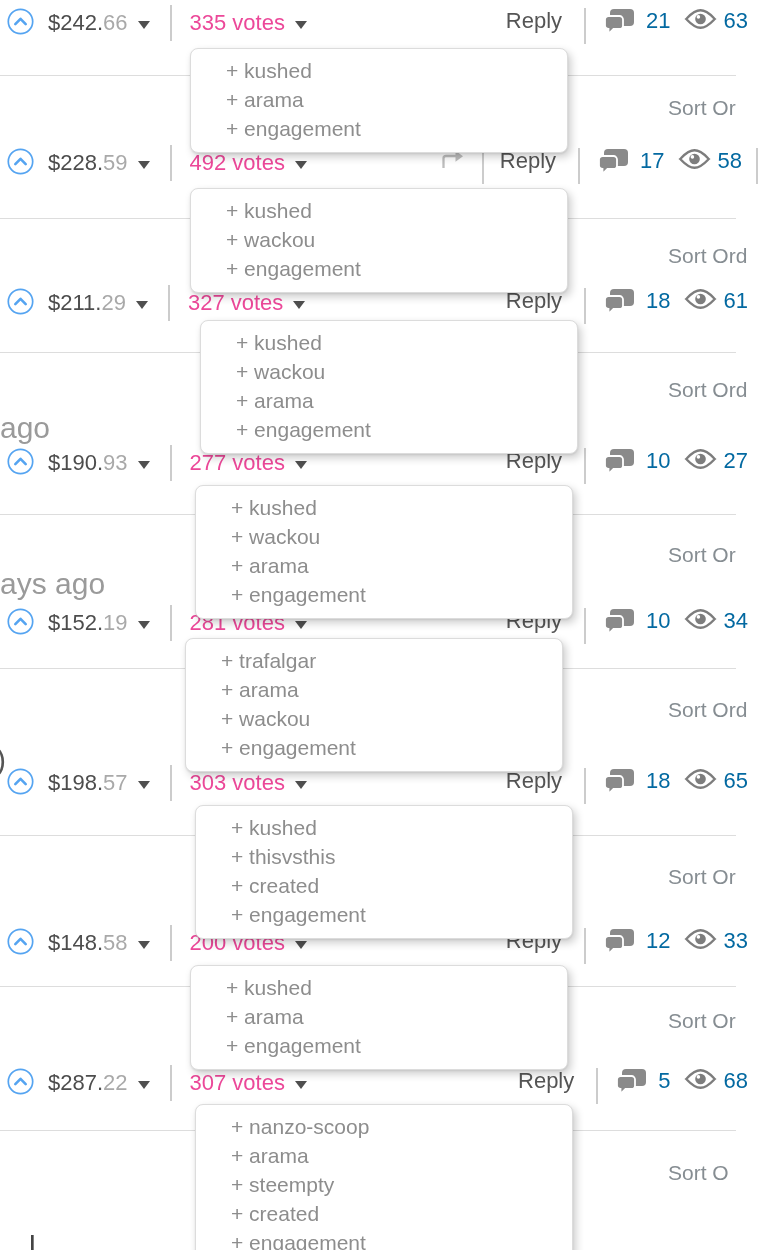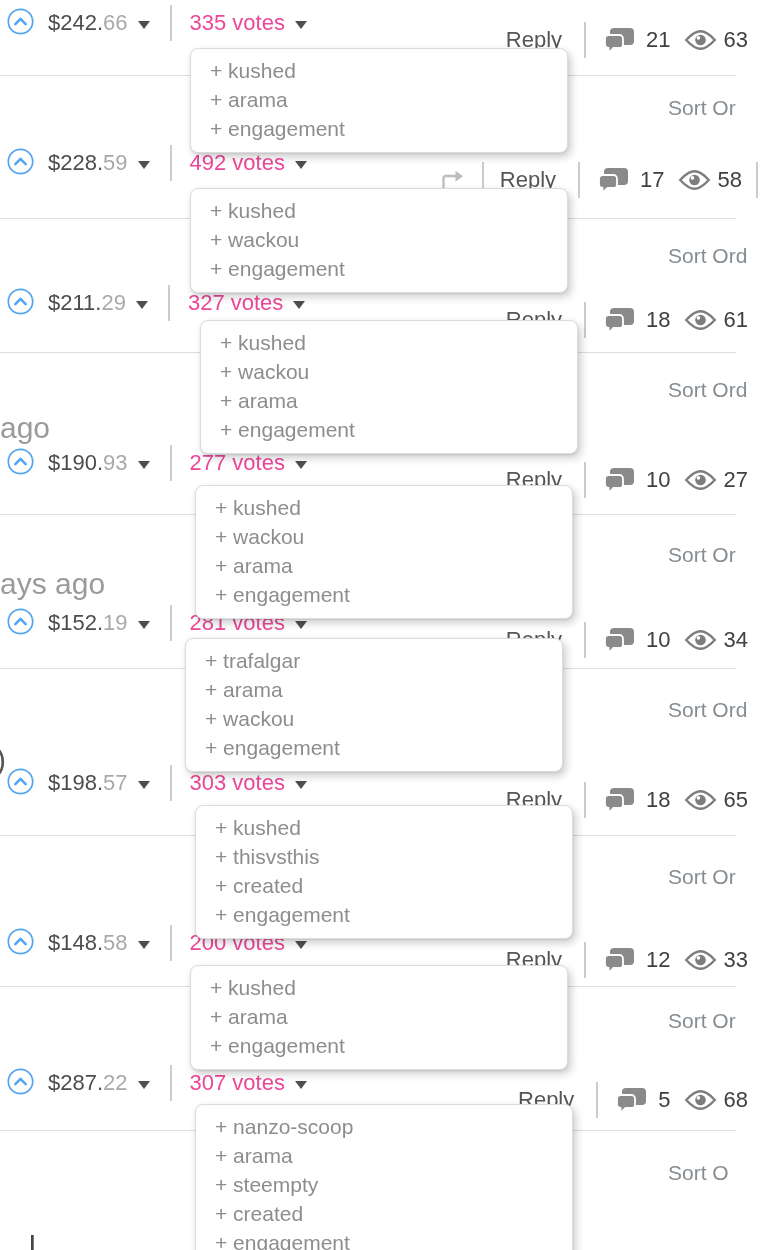--- a/index.html
+++ b/index.html
@@ -7,52 +7,52 @@
   body {
     width: 761px; height: 1250px; overflow: hidden; position: relative;
     background: #fff;
     font-family: "Liberation Sans", "DejaVu Sans", sans-serif;
     color: #4d4d4d;
   }
   .post-block { position: relative; width: 761px; }
   .rule { position: absolute; left: 0; width: 736px; height: 1px; background: #ddd; }
   .menu-row { position: absolute; top: 0; left: 0; right: 0; height: 46px; z-index: 2; }
   .left-group { position: absolute; left: 7px; top: 0; height: 46px; display: flex; align-items: center; }
-  .right-group { position: absolute; right: 13px; top: 17px; height: 46px; display: flex; align-items: center; }
+  .right-group { position: absolute; right: 13px; top: 8px; height: 46px; display: flex; align-items: flex-start; }
   .upvote { margin-right: 14px; display: flex; align-items: center; cursor: pointer; }
   .price { display: flex; align-items: center; font-size: 22px; cursor: pointer; }
   .price-main { color: #4d4d4d; }
   .price-cents { color: #a9a9a9; }
   .caret {
     width: 0; height: 0; display: inline-block;
     border-left: 6px solid transparent; border-right: 6px solid transparent;
     border-top: 8px solid #4f4f4f; margin-left: 10px; margin-top: 3px;
   }
   .vdiv { width: 2px; height: 36px; background: #ccc; flex: none; }
   .lg-div { margin: 0 18px 0 20px; }
   .votes { display: flex; align-items: center; font-size: 22px; color: #ec4899; cursor: pointer; }
   .resteem { margin-right: 16px; display: flex; align-items: center; cursor: pointer; }
   .vdiv-lead { margin-right: 16px; }
   .reply { font-size: 22px; color: #555; cursor: pointer; }
   .rg-div { margin: 0 18px 0 22px; }
   .comment-icon { margin-right: 11px; display: flex; align-items: center; cursor: pointer; }
-  .count { font-size: 22px; color: #404040; }
+  .count { font-size: 22px; color: #0369a1; }
   .count-comments { margin-right: 13px; }
   .eye-icon { margin-right: 7px; display: flex; align-items: center; }
   .vdiv-trail { margin-left: 14px; margin-right: -10px; }
   .sort-frag {
     position: absolute; left: 668px; font-size: 21px; color: #868d92;
     white-space: nowrap; z-index: 1; cursor: pointer;
   }
   .left-frag { position: absolute; font-size: 30px; color: #9a9a9a; white-space: nowrap; z-index: 1; }
   .dropdown {
     position: absolute; width: 378px; background: #fff;
     border: 1px solid #dcdcdc; border-radius: 8px;
     box-shadow: 3px 4px 8px rgba(0,0,0,0.20), 0 1px 2px rgba(0,0,0,0.08);
-    padding: 7px 0 9px 0; z-index: 5;
+    padding: 7px 0 9px 16px; z-index: 5;
   }
   .voter {
     font-size: 21px; color: #8d8d8d; line-height: 29px; padding-left: 19px;
     white-space: nowrap; cursor: pointer;
   }
 </style>
 </head>
 <body>
 
 <div id="app">

